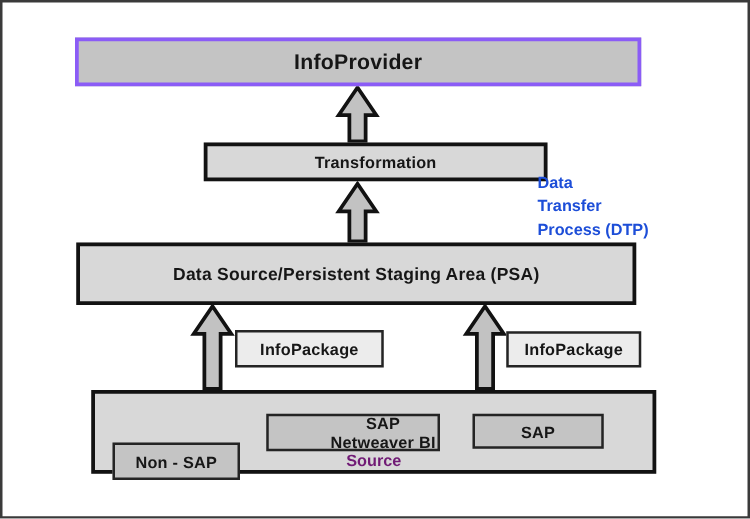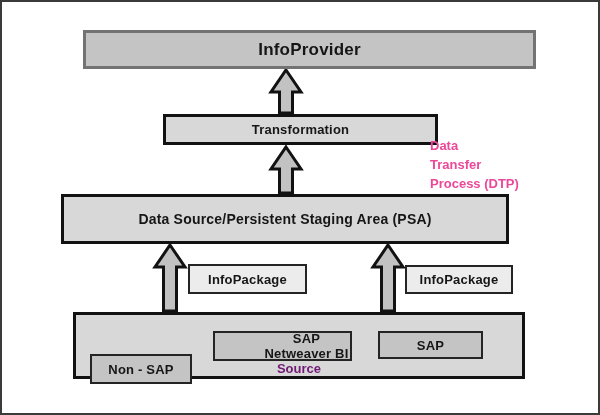--- a/index.html
+++ b/index.html
@@ -28,22 +28,21 @@
     align-items: center;
     justify-content: center;
     box-sizing: border-box;
     font-weight: bold;
     color: #161616;
     text-align: center;
     letter-spacing: 0.2px;
   }
   .node-dark {
     background: #c4c4c4;
-    border: 3px solid #737373;
-    margin-left: 23px;
+    border: 3px solid #8b5cf6;
   }
   .node-light {
     background: #d8d8d8;
     border: 3px solid #121212;
   }
   .node-pale {
     background: #ececec;
     border: 2px solid #242424;
   }
   .inner-node {
@@ -57,21 +56,21 @@
   #infopackage-left  { left: 188px; top: 264px; width: 119px; height: 30px; font-size: 13px; }
   #infopackage-right { left: 405px; top: 265px; width: 108px; height: 29px; font-size: 13px; }
 
   #dtp-label {
     position: absolute;
     left: 430px;
     top: 136px;
     width: 120px;
     font-size: 13px;
     font-weight: bold;
-    color: #ec4899;
+    color: #1d4ed8;
     line-height: 19px;
     text-align: left;
   }
 
   #source-box {
     position: absolute;
     left: 73px;
     top: 312px;
     width: 452px;
     height: 67px;

